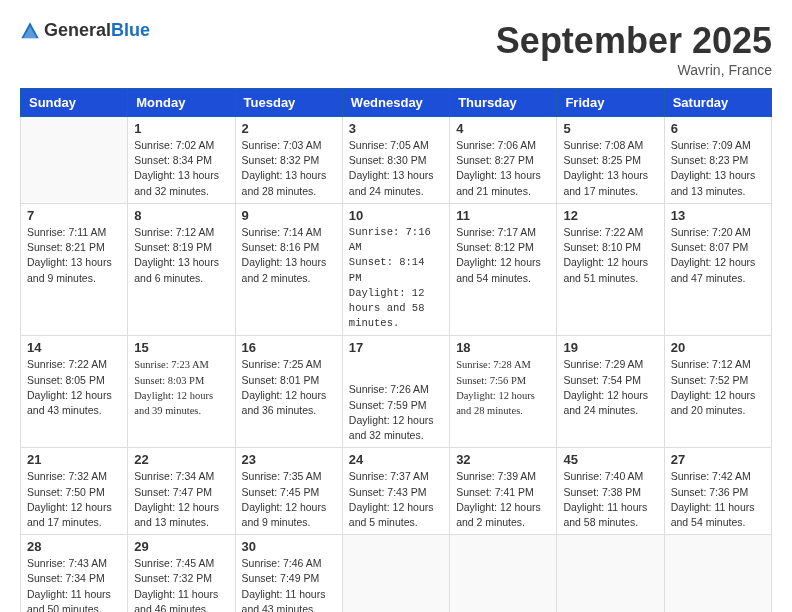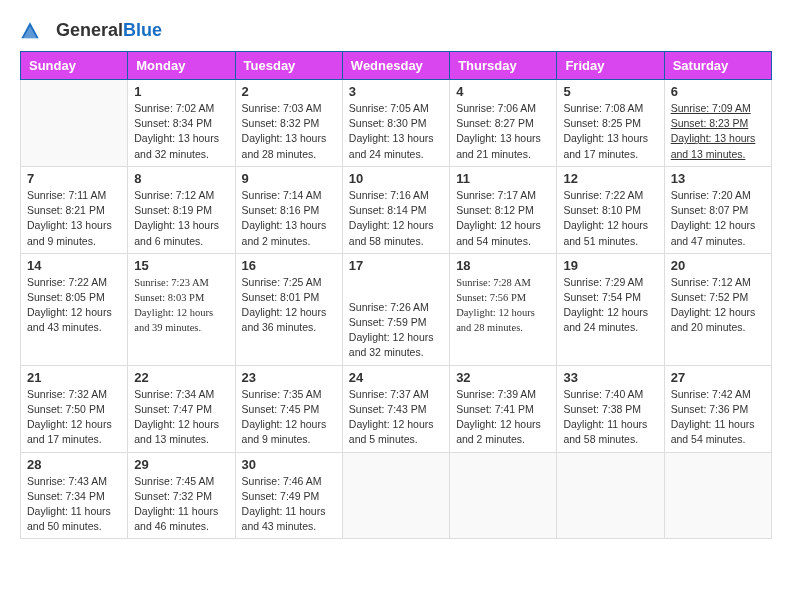--- a/index.html
+++ b/index.html
@@ -12,21 +12,21 @@
     }
     .header {
       display: flex;
       justify-content: space-between;
       align-items: flex-start;
       margin-bottom: 10px;
     }
     .logo {
       display: flex;
       align-items: center;
-      gap: 16px;
+      gap: 4px;
     }
     .logo-icon {
       width: 20px;
       height: 20px;
     }
     .title-area {
       text-align: right;
     }
     .month-title {
       font-size: 36px;
@@ -36,21 +36,21 @@
     .location {
       font-size: 14px;
       color: #555;
     }
     .calendar {
       width: 100%;
       border-collapse: collapse;
       border: 1px solid #ccc;
     }
     .calendar th {
-      background-color: #d946ef;
+      background-color: #1d4ed8;
       color: white;
       text-align: left;
       padding: 6px 8px;
       font-size: 13px;
       border: 1px solid #1560a8;
     }
     .calendar td {
       vertical-align: top;
       padding: 4px 6px;
       border: 1px solid #ddd;
@@ -86,20 +86,24 @@
 <div class="header">
   <div class="logo">
     <svg class="logo-icon" viewBox="0 0 30 30" xmlns="http://www.w3.org/2000/svg">
       <polygon points="15,2 28,26 2,26" fill="#1a6fc4"></polygon>
       <polygon points="15,8 25,26 5,26" fill="#fff" opacity="0.3"></polygon>
     </svg>
     <div>
       <span style="font-size:18px;font-weight:bold;color:#333;">General</span><span style="font-size:18px;font-weight:bold;color:#1a6fc4;">Blue</span>
     </div>
   </div>
+  <div class="title-area">
+    <div class="month-title">September 2025</div>
+    <div class="location">Wavrin, France</div>
+  </div>
 </div>
 
 <table class="calendar">
   <thead>
     <tr id="header-row">
         <th>Sunday</th>
         <th>Monday</th>
         <th>Tuesday</th>
         <th>Wednesday</th>
         <th>Thursday</th>
@@ -135,21 +139,21 @@
 Daylight: 13 hours and 21 minutes.</div>
         </td>
         <td>
           <span class="day-number">5</span>
           <div class="day-info" style="white-space: pre-line;">Sunrise: 7:08 AM
 Sunset: 8:25 PM
 Daylight: 13 hours and 17 minutes.</div>
         </td>
         <td>
           <span class="day-number">6</span>
-          <div class="day-info" style="white-space: pre-line; text-decoration: underline;">Sunrise: 7:09 AM
+          <div class="day-info" style="white-space: pre-line;">Sunrise: 7:09 AM
 Sunset: 8:23 PM
 Daylight: 13 hours and 13 minutes.</div>
         </td>
       </tr>
       <tr class="row-shade">
         <td>
           <span class="day-number">7</span>
           <div class="day-info" style="white-space: pre-line;">Sunrise: 7:11 AM
 Sunset: 8:21 PM
 Daylight: 13 hours and 9 minutes.</div>
@@ -161,21 +165,21 @@
 Daylight: 13 hours and 6 minutes.</div>
         </td>
         <td>
           <span class="day-number">9</span>
           <div class="day-info" style="white-space: pre-line;">Sunrise: 7:14 AM
 Sunset: 8:16 PM
 Daylight: 13 hours and 2 minutes.</div>
         </td>
         <td>
           <span class="day-number">10</span>
-          <div class="day-info" style="white-space: pre-line;">Sunrise: 7:16 AM
+          <div class="day-info" style="white-space: pre-line; font-family: Liberation Mono, monospace;">Sunrise: 7:16 AM
 Sunset: 8:14 PM
 Daylight: 12 hours and 58 minutes.</div>
         </td>
         <td>
           <span class="day-number">11</span>
           <div class="day-info" style="white-space: pre-line;">Sunrise: 7:17 AM
 Sunset: 8:12 PM
 Daylight: 12 hours and 54 minutes.</div>
         </td>
         <td>
@@ -260,21 +264,21 @@
 Sunset: 7:43 PM
 Daylight: 12 hours and 5 minutes.</div>
         </td>
         <td>
           <span class="day-number">32</span>
           <div class="day-info" style="white-space: pre-line;">Sunrise: 7:39 AM
 Sunset: 7:41 PM
 Daylight: 12 hours and 2 minutes.</div>
         </td>
         <td>
-          <span class="day-number">33</span>
+          <span class="day-number">45</span>
           <div class="day-info" style="white-space: pre-line;">Sunrise: 7:40 AM
 Sunset: 7:38 PM
 Daylight: 11 hours and 58 minutes.</div>
         </td>
         <td>
           <span class="day-number">27</span>
           <div class="day-info" style="white-space: pre-line;">Sunrise: 7:42 AM
 Sunset: 7:36 PM
 Daylight: 11 hours and 54 minutes.</div>
         </td>

